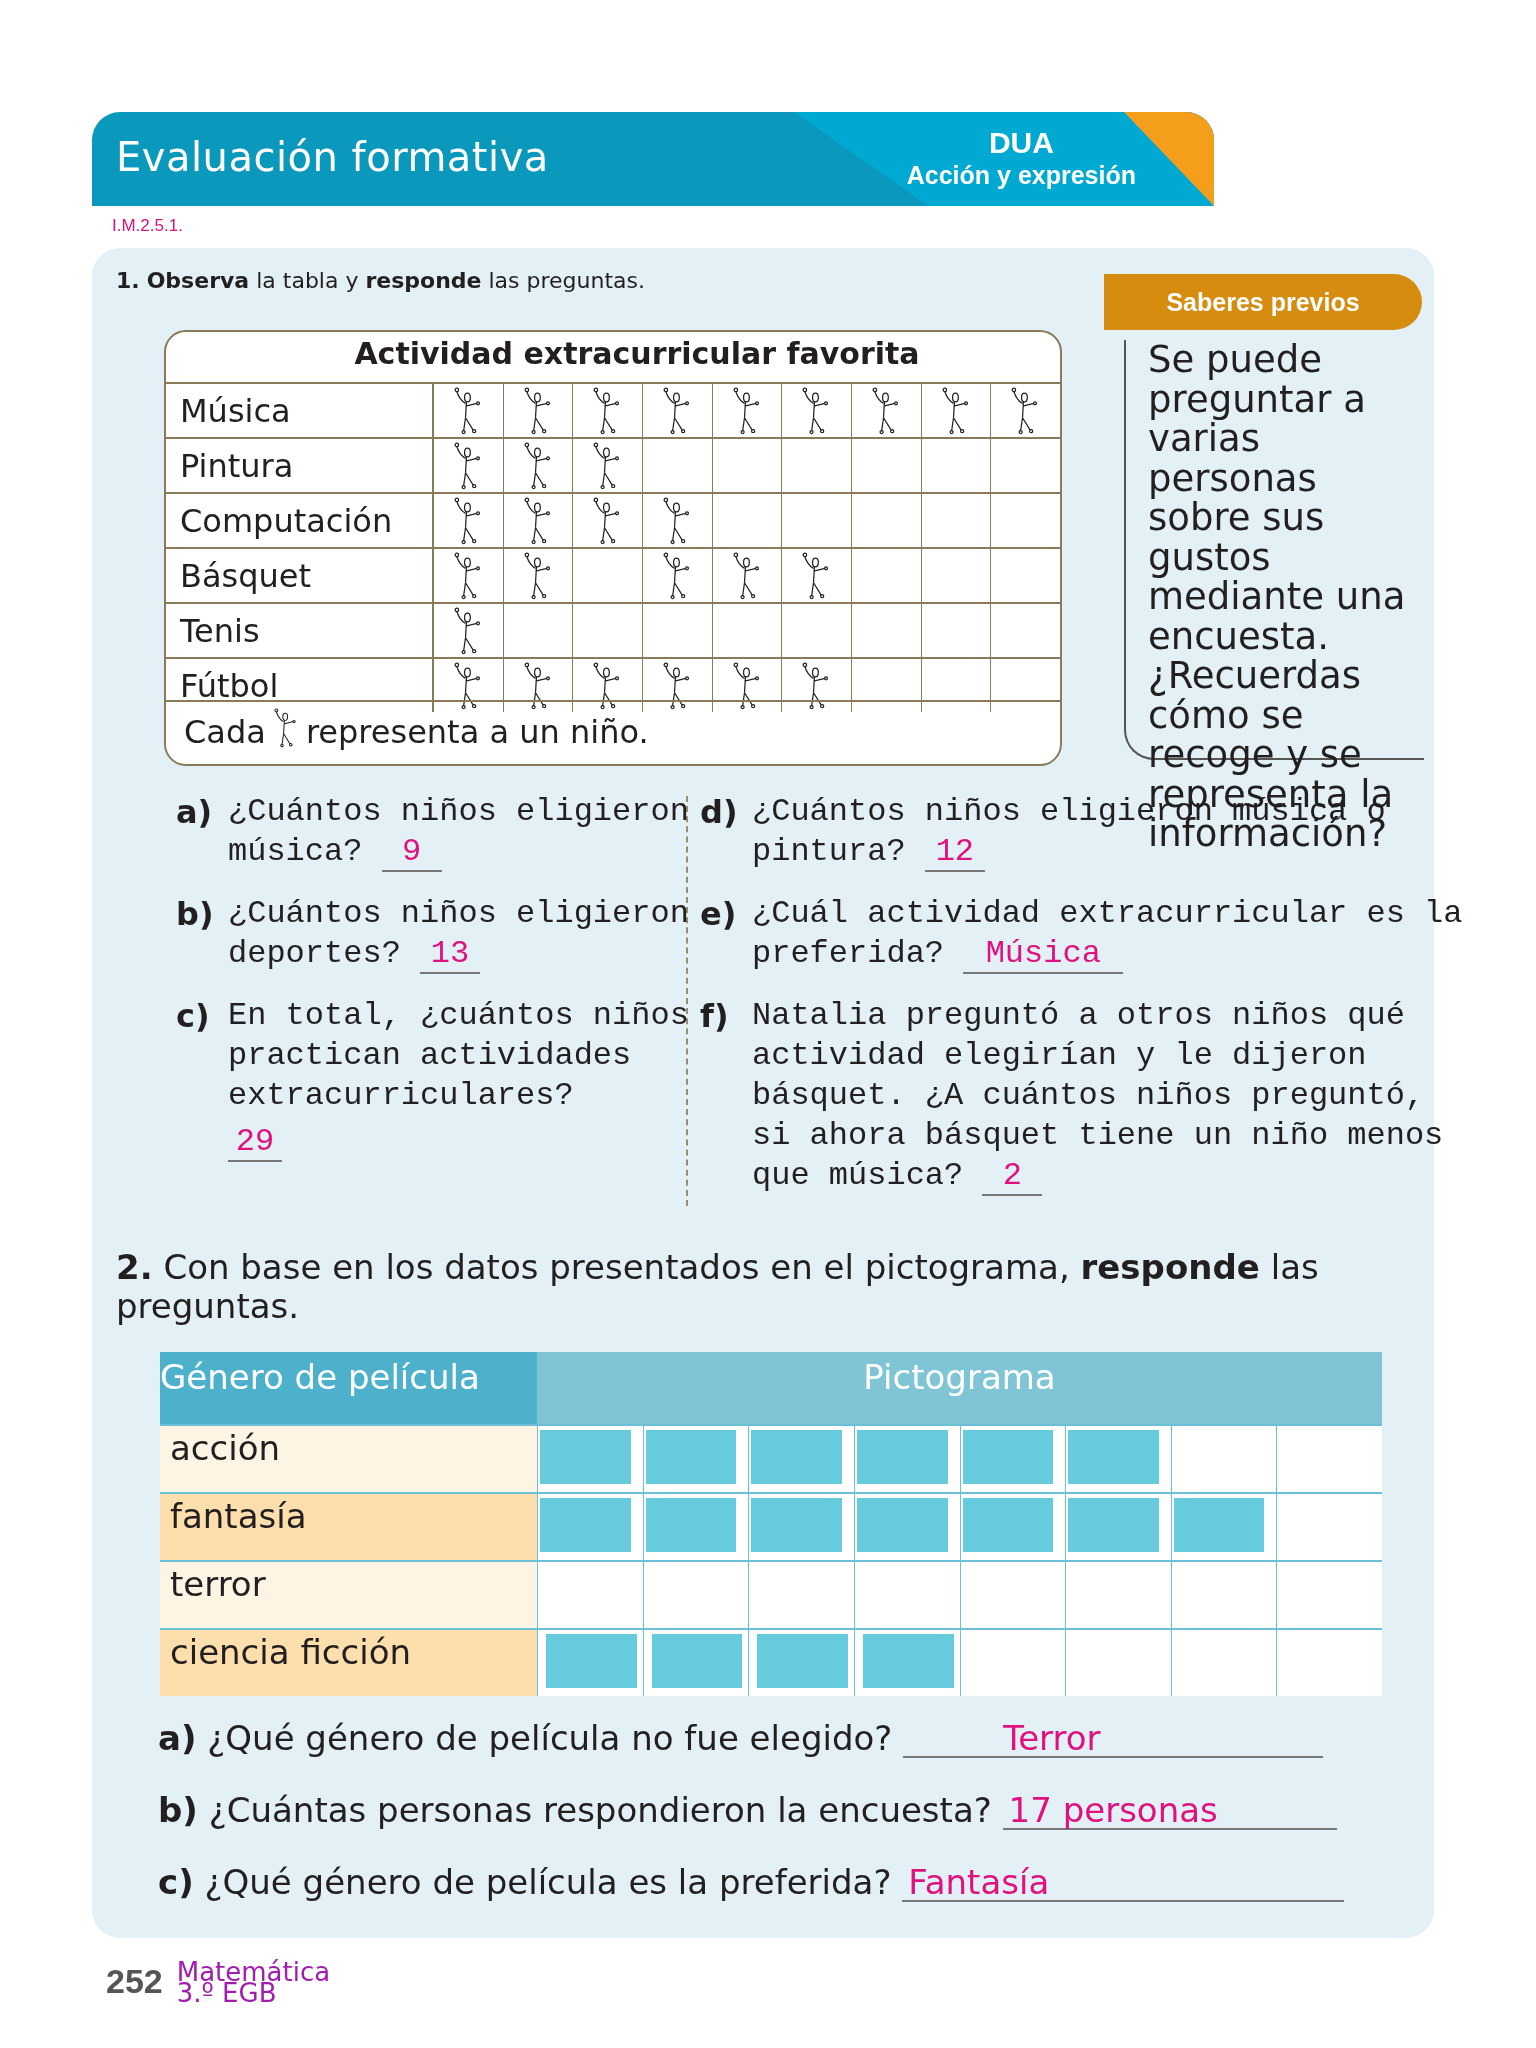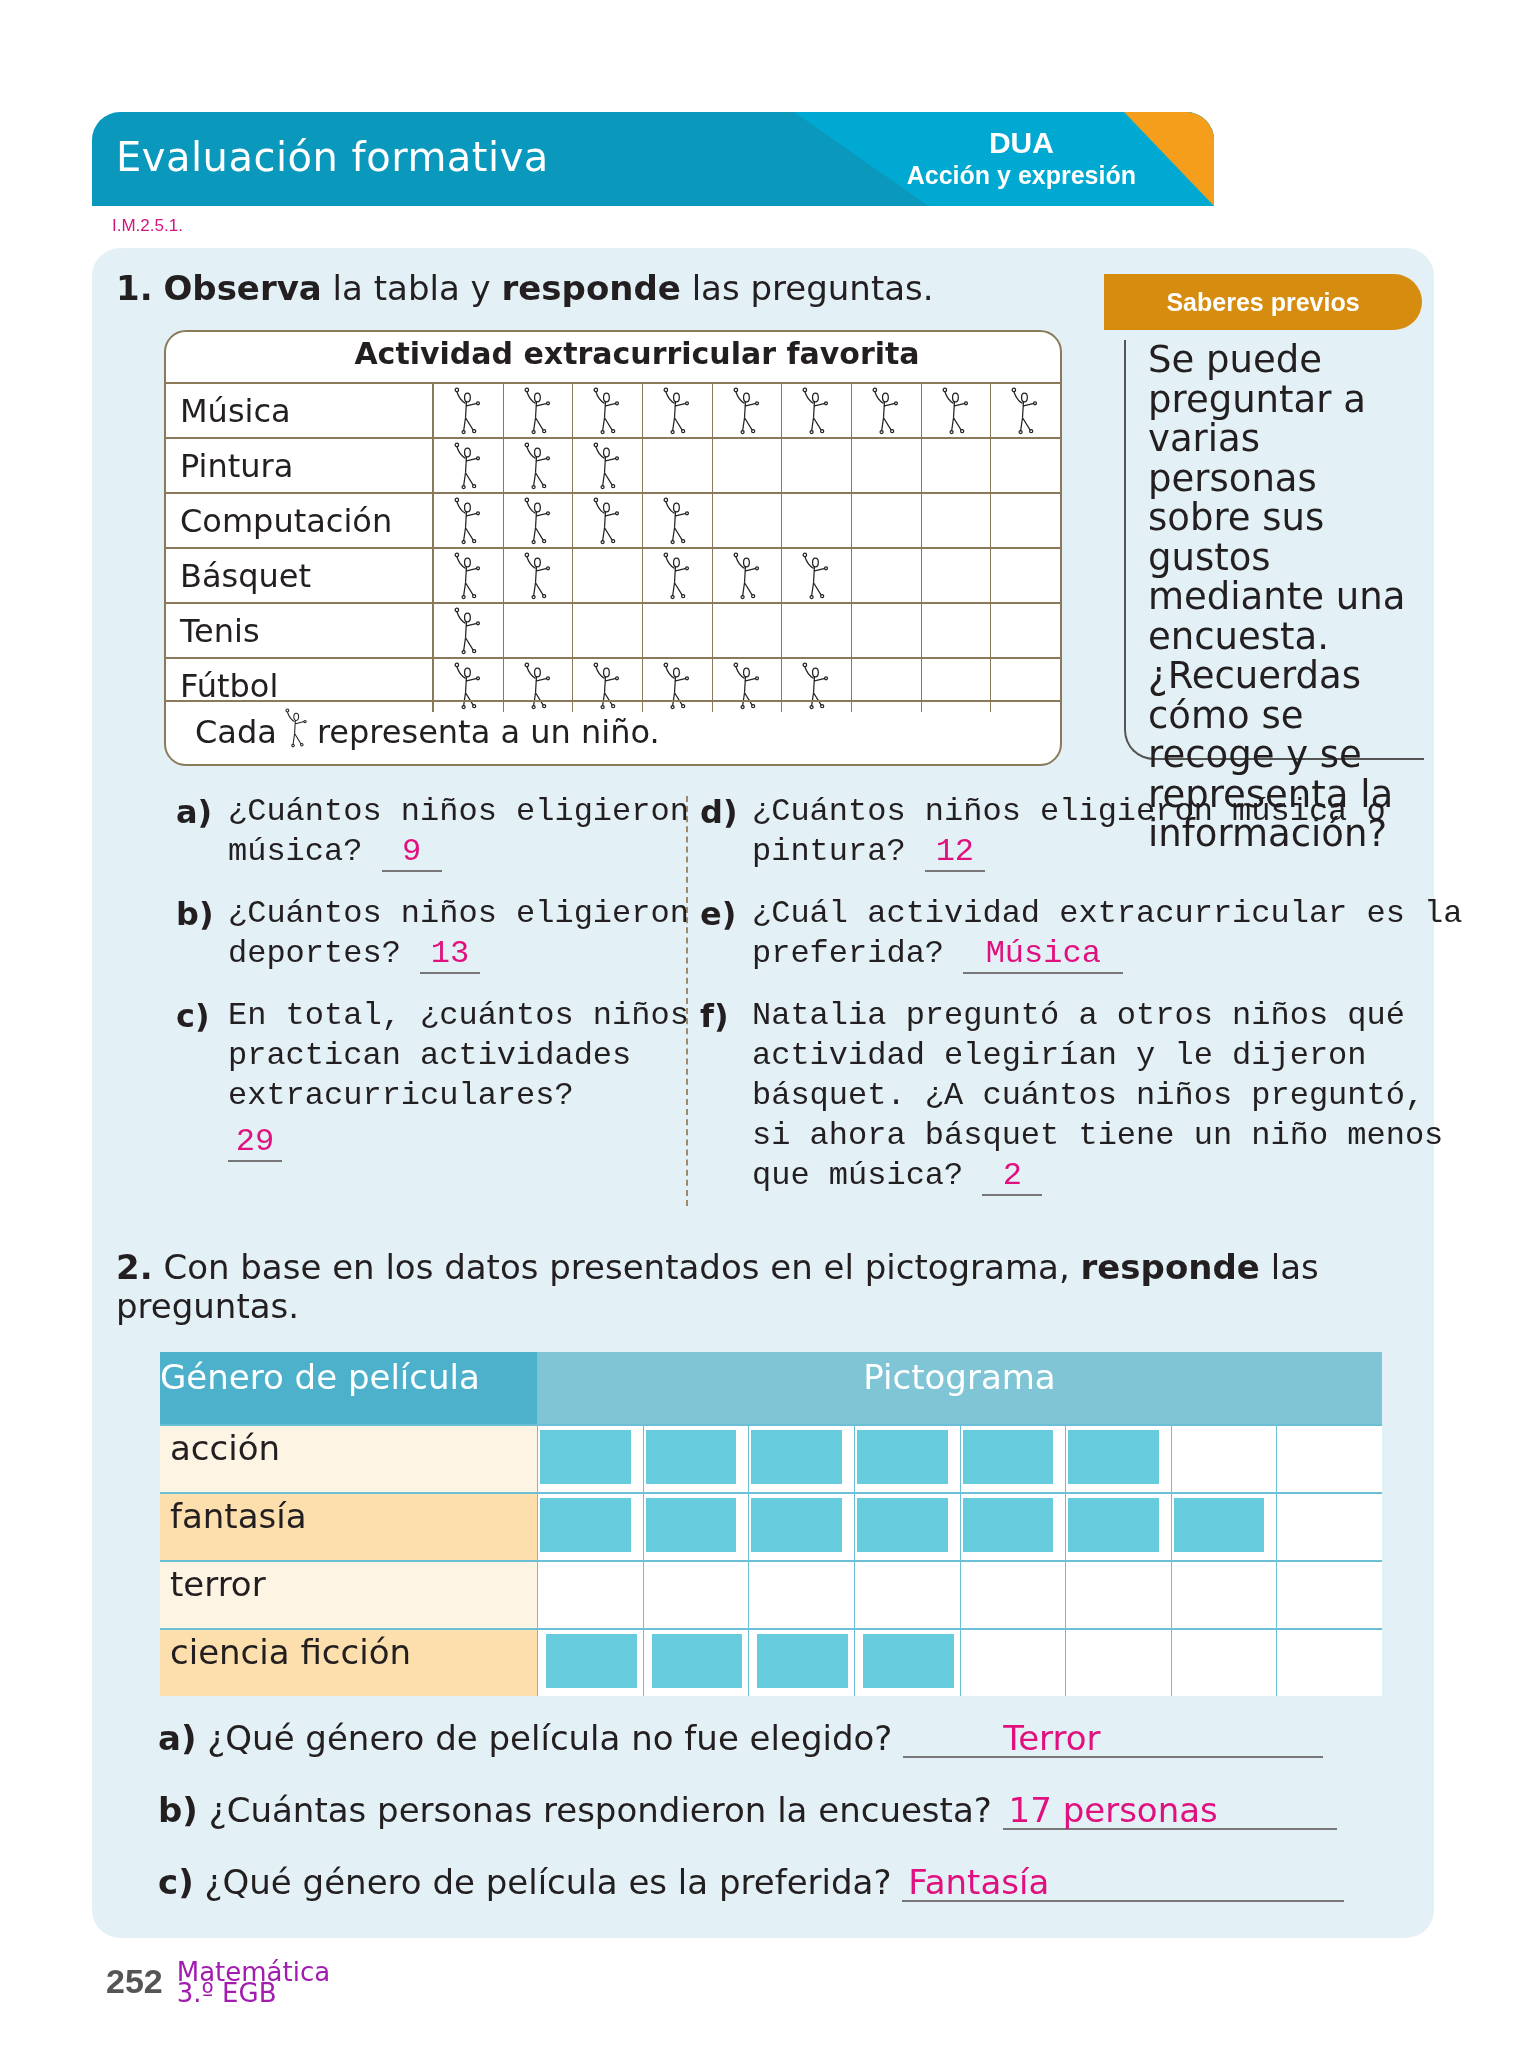--- a/index.html
+++ b/index.html
@@ -6,30 +6,30 @@
   body { width:1536px; height:2048px; background:#ffffff; position:relative; font-family:"DejaVu Sans", sans-serif; color:#231f20; overflow:hidden; }
   .header { position:absolute; left:92px; top:112px; width:1122px; height:94px; background:#0b98bd; border-radius:28px 28px 0 0; overflow:hidden; }
   .header .title { position:absolute; left:24px; top:22px; font-size:40px; color:#fff; font-family:"DejaVu Sans", sans-serif; letter-spacing:0.5px; }
   .header .dua-band { position:absolute; top:0; right:0; width:420px; height:94px; background:#00a9d1; clip-path:polygon(0 0,100% 0,100% 100%,32% 100%); }
   .header .orange { position:absolute; top:0; right:0; width:90px; height:94px; background:#f59e1b; clip-path:polygon(0 0,100% 0,100% 100%); }
   .header .dua { position:absolute; right:78px; top:14px; text-align:center; color:#fff; font-family:"Liberation Sans", sans-serif; font-weight:bold; }
   .header .dua .d1 { font-size:30px; line-height:34px; }
   .header .dua .d2 { font-size:25px; line-height:30px; }
   .code { position:absolute; left:112px; top:216px; font-size:17px; color:#d4147c; font-family:"Liberation Sans", sans-serif; }
   .panel { position:absolute; left:92px; top:248px; width:1342px; height:1690px; background:#e3f1f6; border-radius:28px; }
-  .q1title { position:absolute; left:116px; top:268px; font-size:34px; }
+  .q1title { position:absolute; left:116px; top:268px; font-size:22px; }
   b { font-weight:bold; }
   .tbl1 { position:absolute; left:164px; top:330px; width:894px; height:432px; background:#fff; border:2px solid #8a7a5a; border-radius:22px; overflow:hidden; }
   .tbl1 .ttitle { position:absolute; left:0; right:0; top:4px; text-align:center; font-size:30px; font-weight:bold;padding-left:48px; }
   .tbl1 .rows { position:absolute; left:0; right:0; top:50px; }
   .tbl1 .row { display:flex; height:55px; border-top:2px solid #8a7a5a; box-sizing:border-box; }
   .tbl1 .lbl { width:268px; font-size:32px; line-height:55px; padding-left:14px; box-sizing:border-box; border-right:2px solid #8a7a5a; }
   .tbl1 .cell { flex:1; border-right:1px solid #8a7a5a; display:flex; align-items:center; justify-content:center; }
   .tbl1 .cell:last-child { border-right:none; }
-  .tbl1 .legend { position:absolute; left:14px; bottom:2px; font-size:32px; display:flex; align-items:center; gap:8px; border-top:2px solid #8a7a5a; left:0; right:0; padding-left:29px; height:60px; }
+  .tbl1 .legend { position:absolute; left:14px; bottom:2px; font-size:32px; display:flex; align-items:center; gap:8px; border-top:2px solid #8a7a5a; left:0; right:0; padding-left:18px; height:60px; }
   .saberes { position:absolute; left:1104px; top:274px; width:318px; height:56px; background:#d68c0f; border-radius:0 28px 28px 0; color:#fff; font-family:"Liberation Sans", sans-serif; font-weight:bold; font-size:25px; line-height:56px; text-align:center; }
   .saberes-text { position:absolute; left:1124px; top:340px; width:300px; height:420px; font-size:37px; line-height:39.5px; border-left:2px solid #555; border-bottom:2px solid #555; border-radius:0 0 0 30px; padding-left:22px; box-sizing:border-box; }
   .qa { position:absolute; font-size:32px; line-height:40px; }
   .qa .let { font-weight:bold; position:absolute; left:0; top:0; }
   .qa .txt { margin-left:52px;font-family:Liberation Mono, monospace; }
   .ans { color:#e0117f; display:inline-block; border-bottom:2px solid #777; text-align:center; line-height:36px; }
   .vdiv { position:absolute; left:686px; top:796px; height:410px; border-left:2px dashed #9b8a6b; }
   .q2title { position:absolute; left:116px; top:1240px; font-size:34px; line-height:39px; width:1240px;margin-top:8px; }
   .q2title .num { font-weight:bold; }
   .pic { position:absolute; left:160px; top:1352px; width:1222px; height:346px; }

